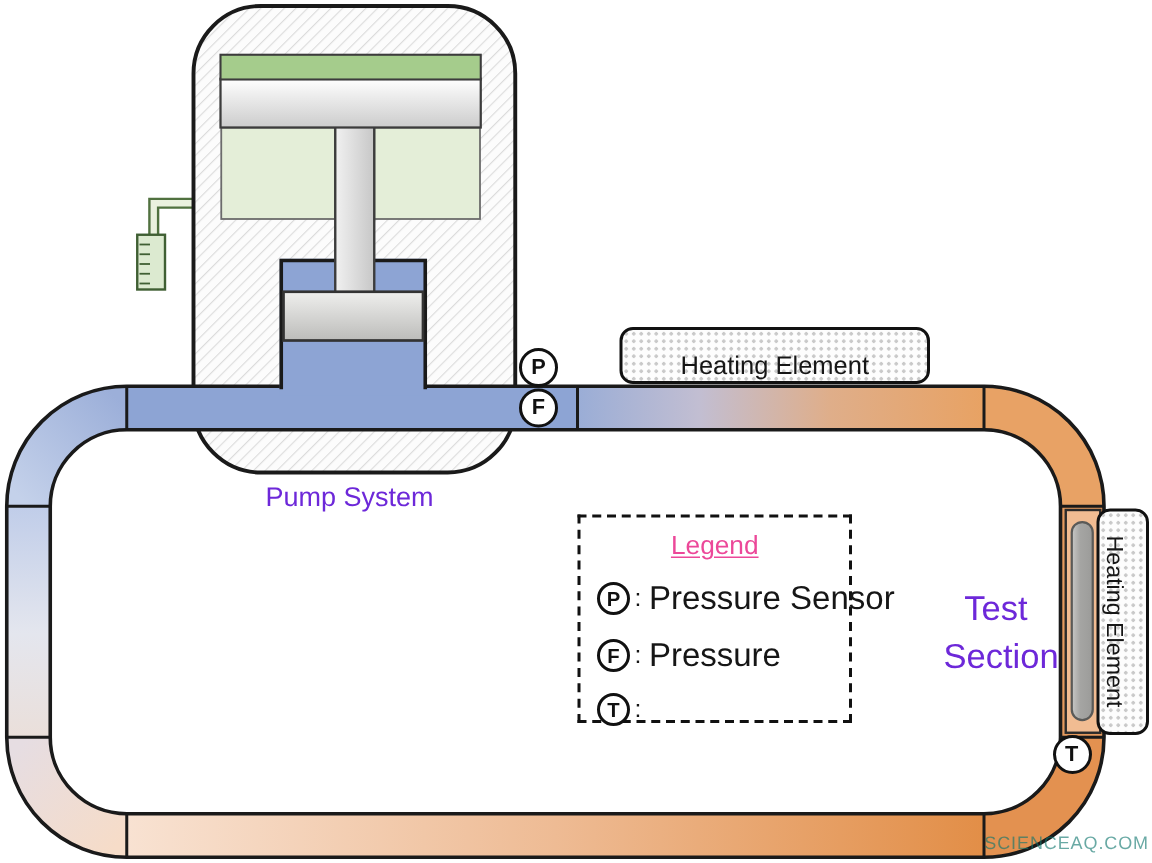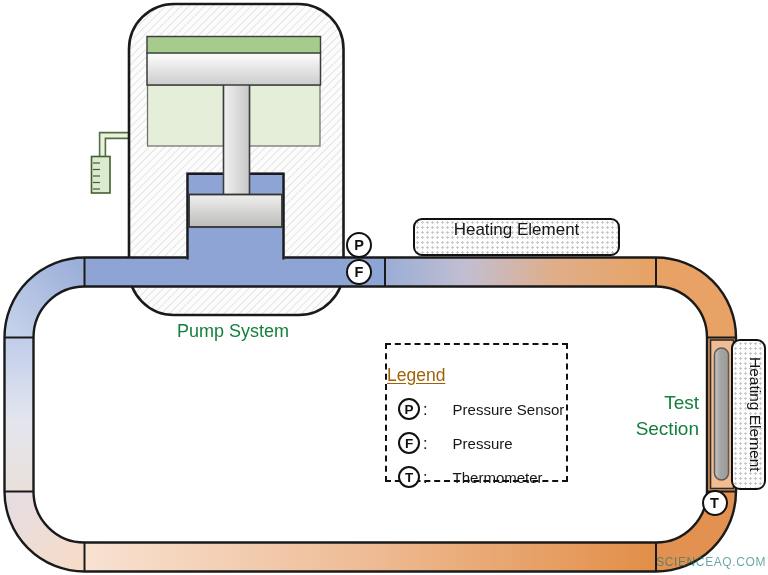--- a/index.html
+++ b/index.html
@@ -1,43 +1,43 @@
 <!DOCTYPE html>
 <html><head>
 <meta charset="utf-8">
 <style>
   html,body{margin:0;padding:0;}
   body{font-family:"Liberation Sans",sans-serif;}
   #stage{position:relative;width:768px;height:575px;background:#ffffff;overflow:hidden;}
   #schematic{position:absolute;left:0;top:0;z-index:1;}
   .overlay{position:absolute;z-index:2;box-sizing:border-box;}
-  .label{color:#15803d;}
+  .label{color:#6d28d9;}
   .sensor{width:26px;height:26px;border:2.3px solid #111;border-radius:50%;background:#fff;
           display:flex;align-items:center;justify-content:center;font-weight:bold;
           font-size:14.5px;color:#111;}
   .heatbox{border:2.2px solid #111;border-radius:9px;background-color:#fdfdfd;
            background-image:radial-gradient(circle,#c9c9c9 1.05px,transparent 1.05px);
-           background-size:5px 5px;display:flex;align-items:flex-start;justify-content:center;
+           background-size:5px 5px;display:flex;align-items:flex-end;justify-content:center;
            color:#161616;}
   #heatbox-top{left:413px;top:218px;width:207px;height:37.5px;font-size:17px;}
   #heatbox-right{left:731px;top:339px;width:34.5px;height:151px;font-size:15.5px;
                  writing-mode:vertical-rl;}
   #pump-label{left:133px;top:321px;width:200px;text-align:center;font-size:18px;}
-  #test-label{left:629px;top:390px;width:70px;text-align:right;font-size:19px;line-height:1.38;}
+  #test-label{left:629px;top:390px;width:70px;text-align:center;font-size:23px;line-height:1.38;}
   #legend{left:385px;top:343px;width:183px;height:139px;border:2.3px dashed #111;
           background:#fff;padding-top:4px;}
-  #legend-title{font-size:17.5px;text-decoration:underline;
-                text-underline-offset:2px;color:#a16207;margin-top:16px;}
+  #legend-title{text-align:center;font-size:17.5px;text-decoration:underline;
+                text-underline-offset:2px;color:#ec4899;margin-top:4px;}
   .legend-row{display:flex;align-items:center;margin-left:11px;margin-top:12px;}
   .legend-row:first-of-type{margin-top:13px;}
   .legend-badge{width:22px;height:22px;box-sizing:border-box;border:2.1px solid #111;
                 border-radius:50%;background:#fff;display:flex;align-items:center;
                 justify-content:center;font-weight:bold;font-size:13.5px;color:#111;flex:none;}
   .legend-sep{font-size:16.5px;margin:0 5px 0 3px;color:#161616;}
-  .legend-text{font-size:15px;color:#161616;white-space:nowrap;margin-left:20px;}
+  .legend-text{font-size:22px;color:#161616;white-space:nowrap;}
   #watermark{right:2px;top:555px;font-size:12px;letter-spacing:.6px;color:#0f766e;opacity:.62;}
   #p-sensor{left:346px;top:232px;}
   #f-sensor{left:346px;top:258.5px;}
   #t-sensor{left:701.5px;top:489.5px;}
 </style>
 </head>
 <body>
 
 <div id="stage">
 
@@ -168,18 +168,17 @@
       <span class="legend-text">Pressure Sensor</span>
     </div>
     <div class="legend-row">
       <span class="legend-badge">F</span>
       <span class="legend-sep">:</span>
       <span class="legend-text">Pressure</span>
     </div>
     <div class="legend-row">
       <span class="legend-badge">T</span>
       <span class="legend-sep">:</span>
-      <span class="legend-text">Thermometer</span>
     </div>
   </div>
 
   <div class="overlay" id="watermark">SCIENCEAQ.COM</div>
 </div>
 
 </body></html>

